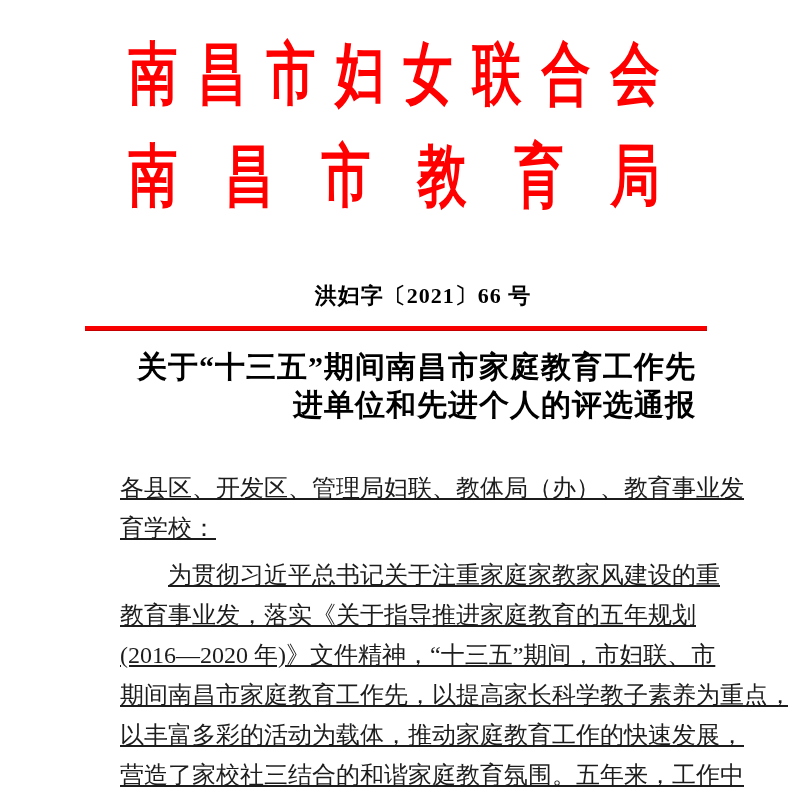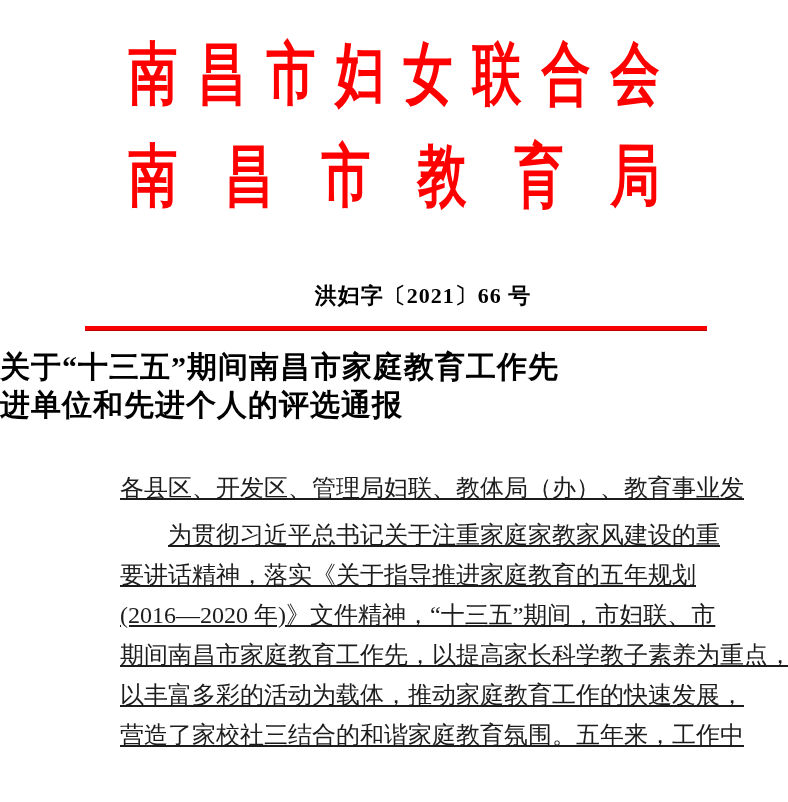--- a/index.html
+++ b/index.html
@@ -20,21 +20,21 @@
     position:absolute;top:283px;left:0;width:788px;text-align:center;
     font-size:22px;line-height:26px;font-weight:700;color:#000;letter-spacing:1px;white-space:nowrap;padding-left:29px;
   }
   
   .red-rule{
     position:absolute;top:326px;left:85px;width:622px;height:5px;
     background:#f80000;border-bottom:1px solid #c40000;box-sizing:border-box;
   }
   
   .notice-title{
-    position:absolute;top:348px;left:0;width:696px;text-align:left;
+    position:absolute;top:348px;left:0;width:696px;text-align:right;
     font-size:30px;line-height:38px;font-weight:700;color:#000;letter-spacing:1px;
   }
   
   .body-text{
     position:absolute;top:468px;left:120px;width:660px;
     font-size:24px;line-height:40px;color:#1c1c1c;font-weight:400;
   }
   .body-line{white-space:nowrap;text-decoration:underline;}
   .body-line.indent{text-indent:48px;margin-top:7px;}
 </style>
@@ -67,21 +67,22 @@
 
   <div class="red-rule"></div>
 
   <div class="notice-title">
     <div>关于“十三五”期间南昌市家庭教育工作先</div>
     <div>进单位和先进个人的评选通报</div>
   </div>
 
   <div class="body-text">
     <div class="body-line">各县区、开发区、管理局妇联、教体局（办）、教育事业发</div>
+    <div class="body-line">育学校：</div>
     <div class="body-line indent">为贯彻习近平总书记关于注重家庭家教家风建设的重</div>
-    <div class="body-line">要讲话精神，落实《关于指导推进家庭教育的五年规划</div>
+    <div class="body-line">教育事业发，落实《关于指导推进家庭教育的五年规划</div>
     <div class="body-line">(2016—2020 年)》文件精神，“十三五”期间，市妇联、市</div>
     <div class="body-line">期间南昌市家庭教育工作先，以提高家长科学教子素养为重点，</div>
     <div class="body-line">以丰富多彩的活动为载体，推动家庭教育工作的快速发展，</div>
     <div class="body-line">营造了家校社三结合的和谐家庭教育氛围。五年来，工作中</div>
   </div>
 
 </div>
 
 </body></html>

